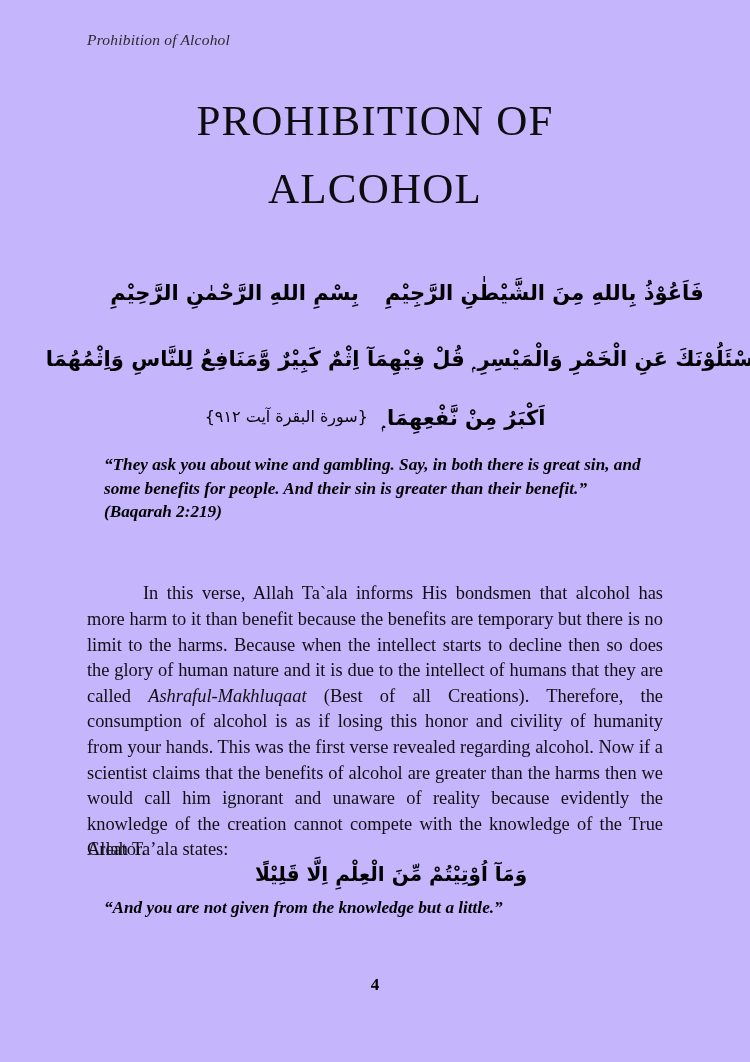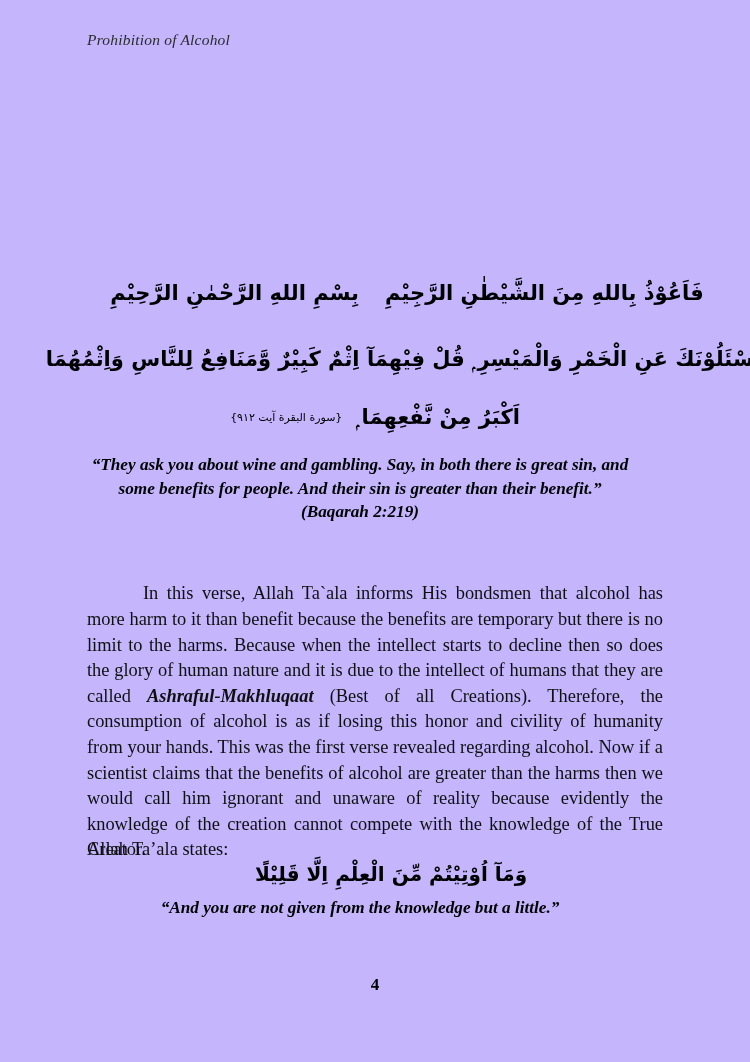--- a/index.html
+++ b/index.html
@@ -63,33 +63,32 @@
   .arabic-1 { top: 204px; font-size: 21px; line-height: 38px; }
   .arabic-2 { top: 274px; font-size: 21px; line-height: 38px; padding-left: 32px; }
   .arabic-2 .gap { display: inline-block; width: 26px; }
   .arabic-3 { top: 340px; font-size: 21px; line-height: 38px; margin-left: 29px; }
   .arabic-4 {
     top: 398px;
     font-size: 21px;
     line-height: 38px;
   }
   .arabic-4 .ref {
-    font-size: 11px;
+    font-size: 16px;
     font-weight: normal;
     vertical-align: 3px;
     margin-right: 14px;
   }
   .arabic-5 { top: 856px; font-size: 20px; line-height: 36px; padding-left: 16px; }
 
   
   .translation {
     position: absolute;
-    left: 72px;
+    left: 104px;
     width: 576px;
-    text-align: center;
     font-weight: bold;
     font-style: italic;
     font-size: 17.2px;
     line-height: 23.5px;
     color: #000000;
   }
   .translation-1 { top: 453px; }
   .translation-2 { top: 896px; }
   .translation .cite { display: block; }
 
@@ -106,41 +105,45 @@
   }
   .body-text.para-main {
     top: 563px;
     text-indent: 56px;
   }
   .body-text.para-states {
     top: 819px;
     text-align: left;
     text-indent: 0;
   }
-  .body-text em { font-style: italic; font-weight: bold; }
+  .body-text em { font-style: italic; }
 
   
   .page-number {
     position: absolute;
     top: 975px;
     left: 0;
     width: 750px;
     text-align: center;
     font-size: 17px;
     font-weight: bold;
     color: #000000;
   }
 </style>
 </head>
 <body>
 
 <div class="page">
 
   <div class="running-header">Prohibition of Alcohol</div>
 
+  <h1 class="doc-title">
+    <span class="title-line">PROHIBITION OF</span>
+    <span class="title-line">ALCOHOL</span>
+  </h1>
 
 
   <div class="arabic arabic-2">
     <span>فَاَعُوْذُ بِاللهِ مِنَ الشَّيْطٰنِ الرَّجِيْمِ</span><span class="gap"></span><span>بِسْمِ اللهِ الرَّحْمٰنِ الرَّحِيْمِ</span>
   </div>
 
   <div class="arabic arabic-3">يَسْئَلُوْنَكَ عَنِ الْخَمْرِ وَالْمَيْسِرِ ۭ قُلْ فِيْهِمَآ اِثْمٌ كَبِيْرٌ وَّمَنَافِعُ لِلنَّاسِ وَاِثْمُهُمَا</div>
 
   <div class="arabic arabic-4">
     <span>اَكْبَرُ مِنْ نَّفْعِهِمَا ۭ</span><span class="ref">{سورة البقرة آیت ٢١٩}</span>

